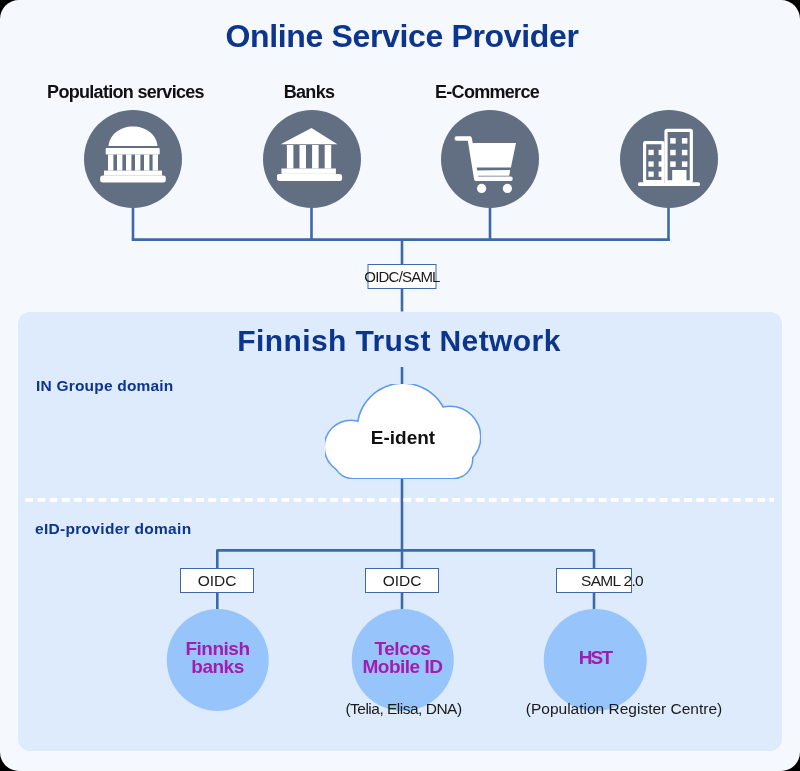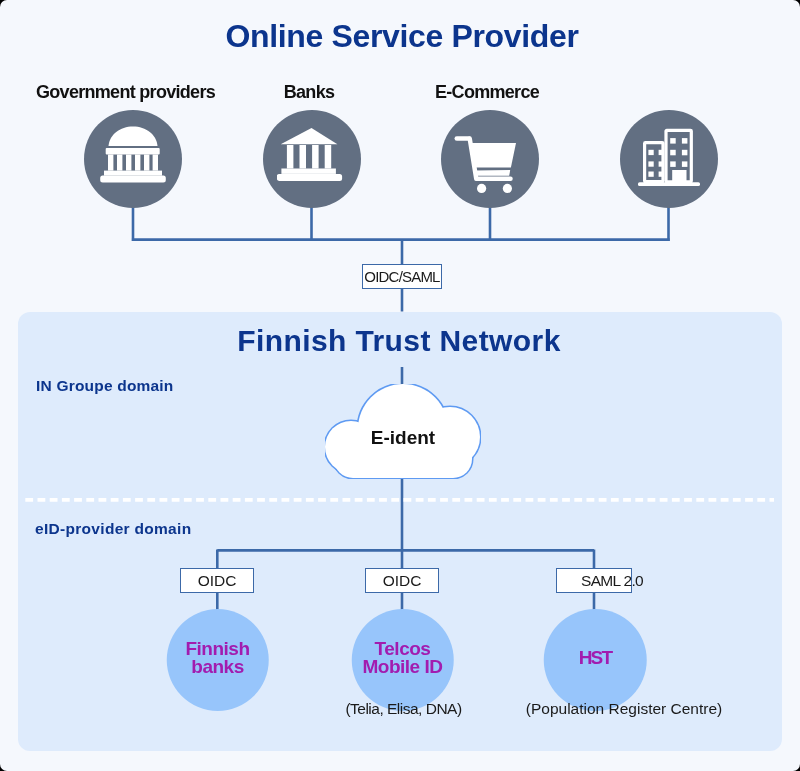--- a/index.html
+++ b/index.html
@@ -1,16 +1,16 @@
 <!DOCTYPE html>
 <html><head>
 <meta charset="utf-8">
 <style>
   html,body{margin:0;padding:0;background:#000;}
-  .page{position:relative;width:800px;height:771px;background:#f5f8fd;border-radius:7px;overflow:hidden;font-family:"Liberation Sans",sans-serif;}
+  .page{position:relative;width:800px;height:771px;background:#f5f8fd;border-radius:19px;overflow:hidden;font-family:"Liberation Sans",sans-serif;}
   .abs{position:absolute;}
   .cx{transform:translateX(-50%);white-space:nowrap;}
   .navy{color:#0c358d;font-weight:bold;}
   .lbl1{top:82px;font-size:18px;font-weight:bold;color:#111;letter-spacing:-0.7px;}
   .gcirc{width:98px;height:98px;border-radius:50%;background:#626f82;top:110px;display:flex;align-items:center;justify-content:center;}
   .bcirc{width:102.5px;height:102.5px;border-radius:50%;background:#97c5fb;top:608.7px;display:flex;align-items:center;justify-content:center;text-align:center;font-weight:bold;font-size:19px;color:#a21caf;line-height:18.5px;letter-spacing:-0.5px;padding-bottom:3px;box-sizing:border-box;}
   .tagbox{height:25px;background:#fff;border:1.5px solid #3c69a8;box-sizing:border-box;display:flex;align-items:center;justify-content:center;font-size:15.5px;color:#1a1a1a;}
   .cap{top:700px;font-size:15.5px;color:#1a1a1a;}
   .panel{left:18px;top:312px;width:764px;height:439px;background:#deebfc;border-radius:12px;}
 </style>
@@ -32,21 +32,21 @@
       <path d="M217.3,550.4 H594"></path>
       <path d="M217.3,549.5 V611"></path>
       <path d="M594,549.5 V611"></path>
       <path d="M402,553 V611"></path>
     </g>
     <line x1="25.3" y1="499.8" x2="774" y2="499.8" stroke="#ffffff" stroke-width="3.8" stroke-dasharray="7.8 4.4"></line>
   </svg>
 
   <div class="abs cx navy" style="left:402px;top:18px;font-size:32px;letter-spacing:-0.35px;">Online Service Provider</div>
 
-  <div class="abs cx lbl1" style="left:125.5px;">Government providers</div>
+  <div class="abs cx lbl1" style="left:125.5px;">Population services</div>
   <div class="abs cx lbl1" style="left:309px;">Banks</div>
   <div class="abs cx lbl1" style="left:487px;">E-Commerce</div>
 
   <div class="abs gcirc" style="left:84px;"></div>
   <div class="abs gcirc" style="left:262.5px;"></div>
   <div class="abs gcirc" style="left:441px;"></div>
   <div class="abs gcirc" style="left:619.5px;"></div>
 
   <svg class="abs" style="left:100px;top:125px;" width="66" height="58" viewBox="0 0 66 58" fill="#ffffff">
     <path d="M8.5,21 C9.5,9.5 20,1.5 33,1.5 C46,1.5 56.5,9.5 57.5,21 Z"></path>
@@ -104,21 +104,21 @@
       <rect x="43.9" y="33.4" width="5.5" height="5.5"></rect>
       <rect x="10.4" y="21.8" width="5.3" height="5.3"></rect>
       <rect x="20.6" y="21.8" width="5.3" height="5.3"></rect>
       <rect x="10.4" y="33.4" width="5.3" height="5.3"></rect>
       <rect x="20.6" y="33.4" width="5.3" height="5.3"></rect>
       <rect x="10.4" y="43.5" width="5.3" height="5.3"></rect>
       <rect x="20.6" y="43.5" width="5.3" height="5.3"></rect>
     </g>
   </svg>
 
-  <div class="abs cx tagbox" style="left:402px;top:264px;width:80px;font-size:15px;letter-spacing:-0.8px;">OIDC/SAML</div>
+  <div class="abs cx tagbox" style="left:402px;top:264px;width:69px;font-size:15px;letter-spacing:-0.8px;">OIDC/SAML</div>
 
   <div class="abs cx navy" style="left:399px;top:323.5px;font-size:30px;letter-spacing:0.4px;">Finnish Trust Network</div>
   <div class="abs navy" style="left:35px;top:519.5px;font-size:15.5px;letter-spacing:0.3px;">eID-provider domain</div>
   <div class="abs navy" style="left:36px;top:377px;font-size:15.5px;letter-spacing:0.2px;">IN Groupe domain</div>
 
   <svg class="abs" style="left:325px;top:384px;" width="156" height="95" viewBox="0 0 156 95">
     <g stroke="#5e9af2" stroke-width="3" fill="#ffffff">
       <circle cx="26" cy="63" r="26"></circle>
       <circle cx="78" cy="45" r="45"></circle>
       <circle cx="125" cy="53" r="30"></circle>

